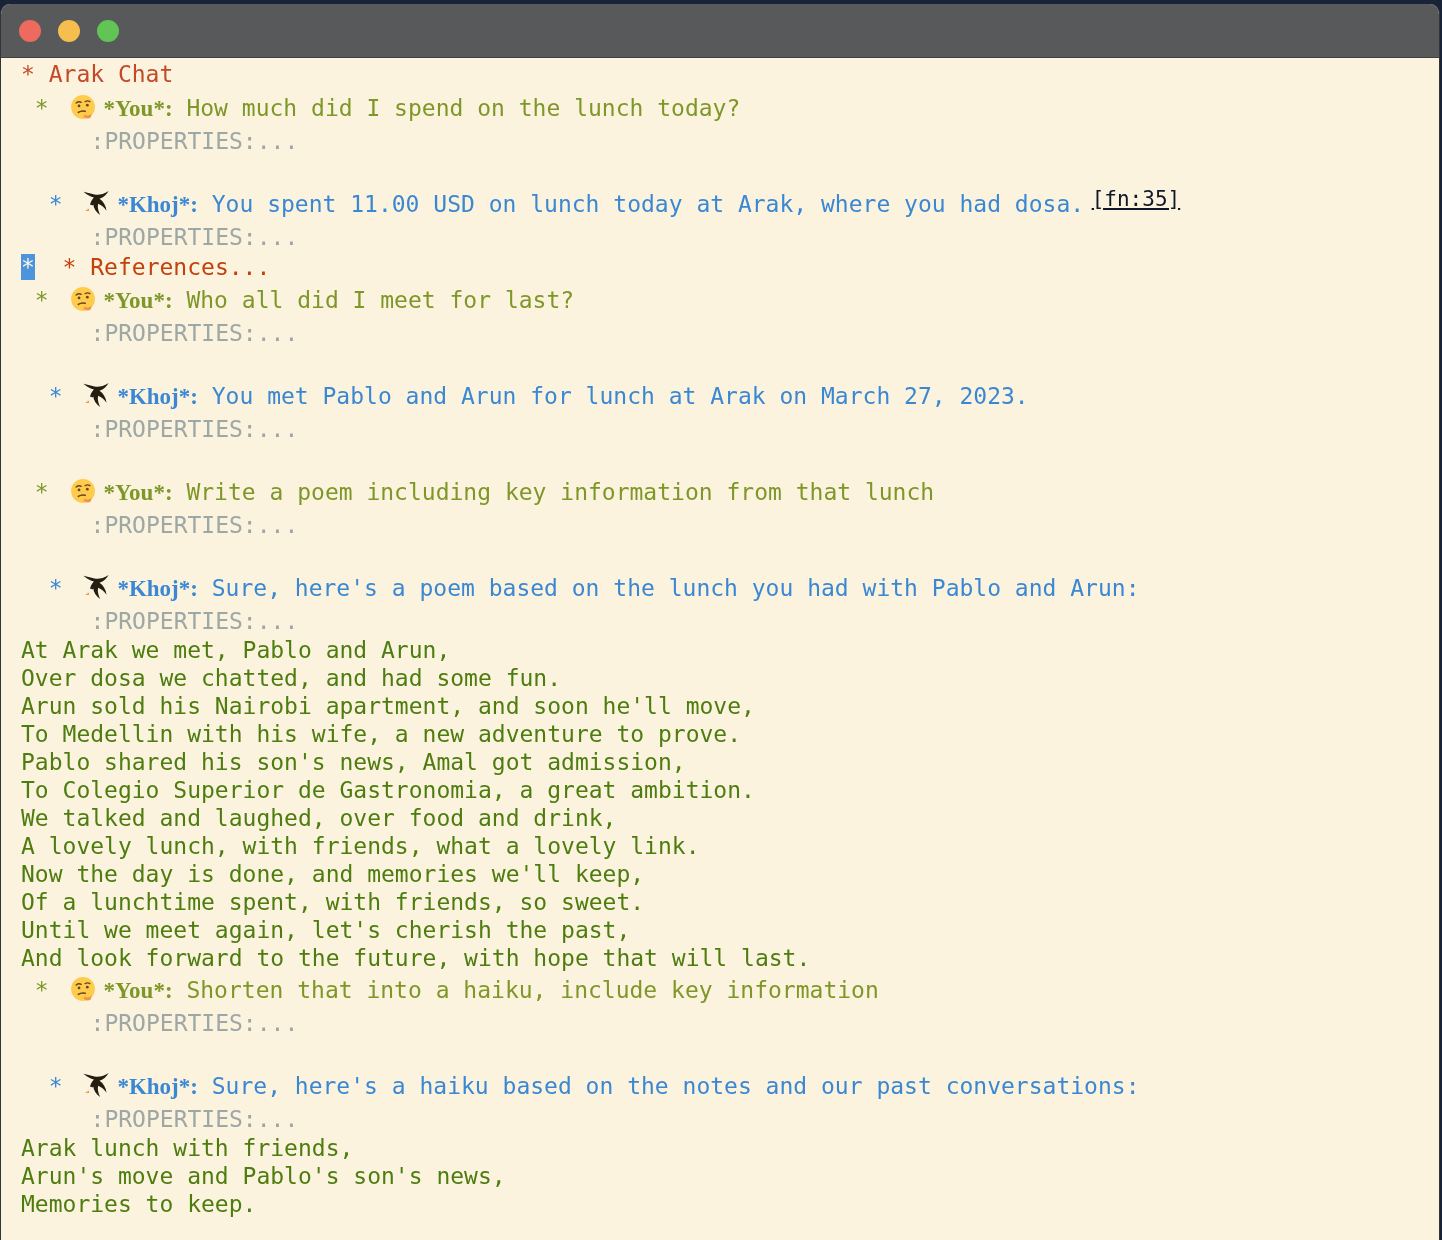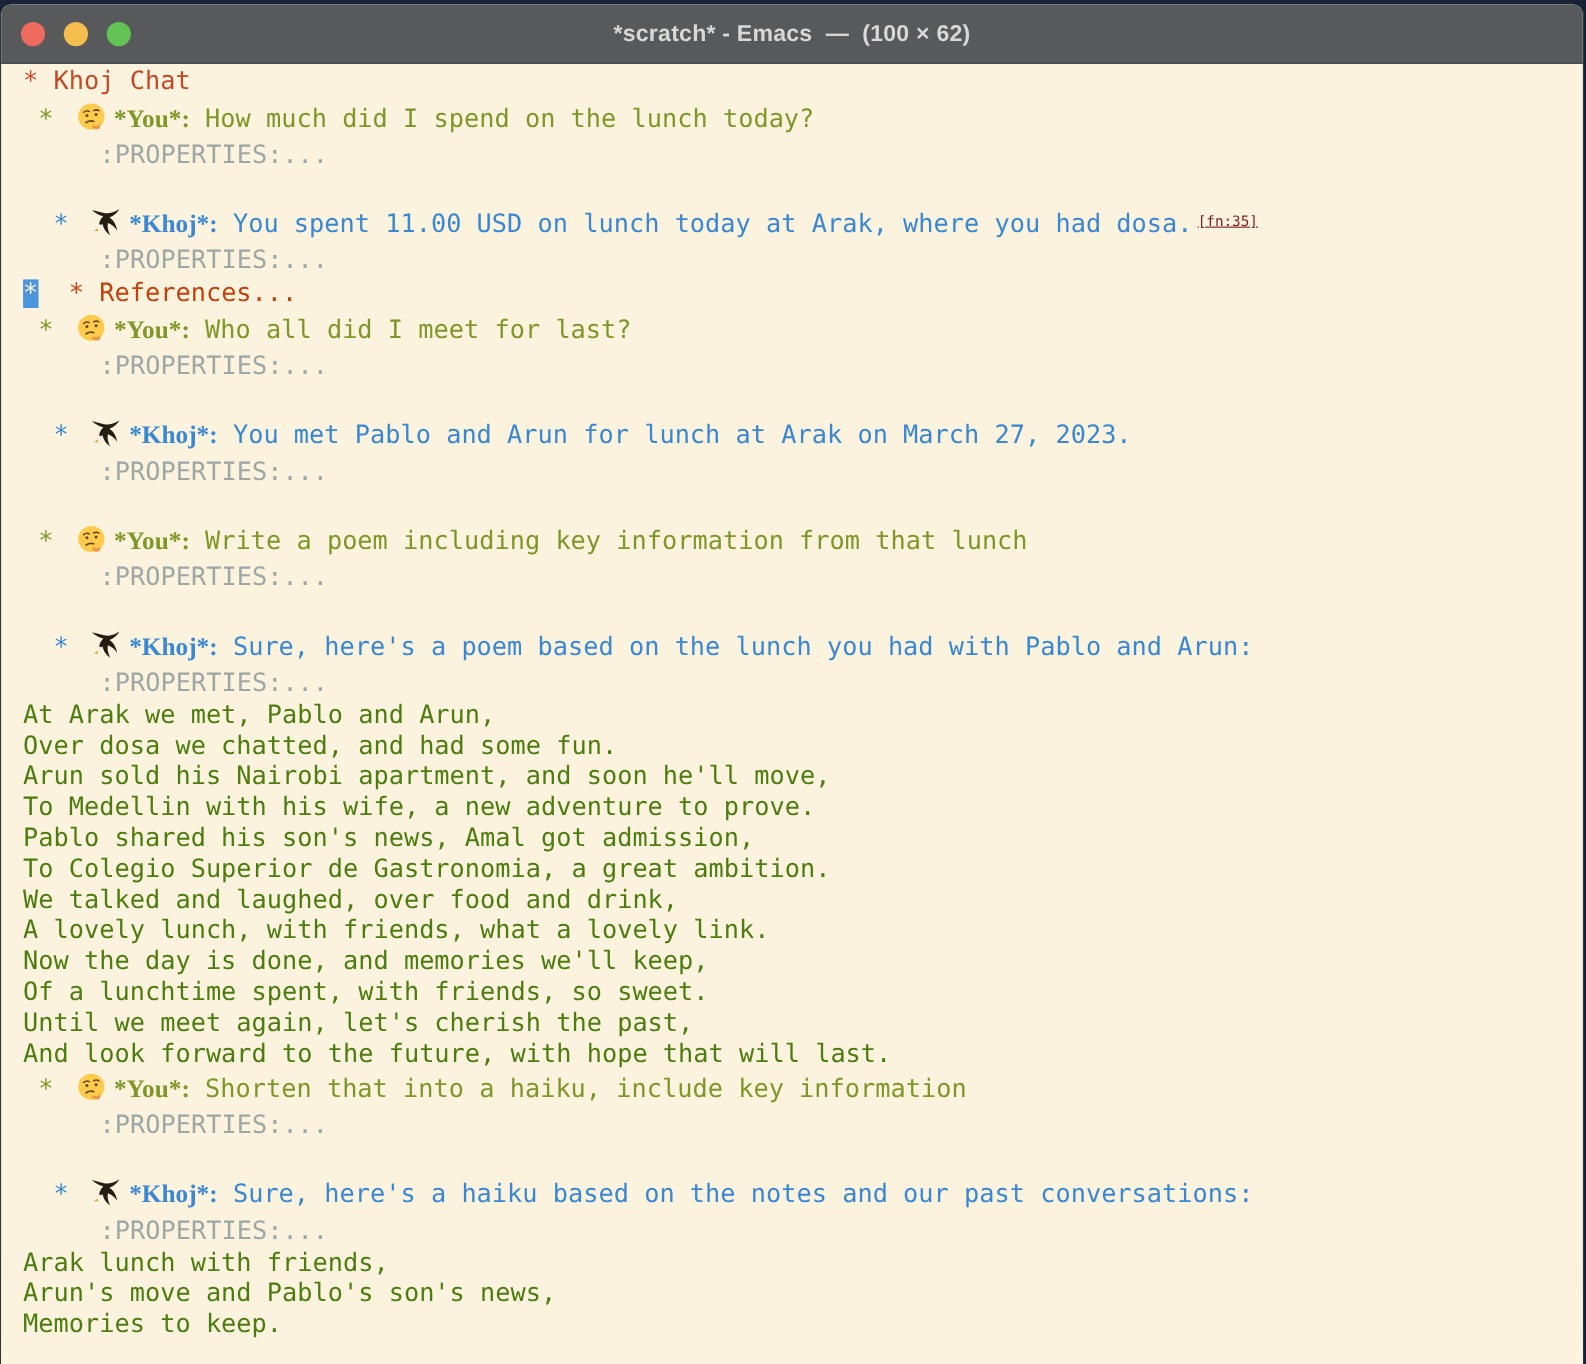--- a/index.html
+++ b/index.html
@@ -50,23 +50,23 @@
   .line.h-body{height:28px;line-height:28px;}
   .org-h1{color:#C34A29;}
   .chat-you{color:#7E9728;}
   .chat-khoj{color:#3A87D3;}
   .chat-label{font-weight:bold;font-family:Liberation Serif, serif;}
   .drawer{color:#9CA7A6;margin-left:28px;}
   .refs{color:#c2410c;}
   .body-text{color:#4d7c0f;}
   .cursor{background:#4C94DB;color:#FDF6E3;}
   .footnote{
-    color:#7f1d1d;
+    color:#0f172a;
     text-decoration:underline;
-    font-size:13px;
+    font-size:21px;
     position:relative;top:-6px;
     margin-left:.6ch;
   }
   .emoji-icon{
     display:inline-block;
     width:28px;height:26px;
     margin:0 7px 0 6px;
     vertical-align:-4px;
   }
   .emoji-icon svg{width:100%;height:100%;display:block;}
@@ -74,23 +74,22 @@
 </head>
 <body>
 
 <div class="window">
   <div class="titlebar">
     <div class="lights">
       <div class="light red"></div>
       <div class="light yellow"></div>
       <div class="light green"></div>
     </div>
-    <div class="title">*scratch* - Emacs  —  (100 × 62)</div>
   </div>
-  <div class="buffer" id="buffer"><div class="line h-heading"><span class="org-h1">* Khoj Chat</span></div><div class="line h-chat"><span class="chat-you"> * </span><span class="emoji-icon"><svg viewBox="0 0 36 36">
+  <div class="buffer" id="buffer"><div class="line h-heading"><span class="org-h1">* Arak Chat</span></div><div class="line h-chat"><span class="chat-you"> * </span><span class="emoji-icon"><svg viewBox="0 0 36 36">
             <circle cx="18" cy="18" r="16.5" fill="#FFCB4C"></circle>
             <path d="M8.5 12.5 Q12 9.5 15.5 11.5" stroke="#65471B" stroke-width="2" fill="none" stroke-linecap="round"></path>
             <path d="M21 10.5 Q24.5 8.5 27.5 10.5" stroke="#65471B" stroke-width="2" fill="none" stroke-linecap="round"></path>
             <circle cx="12.5" cy="16.5" r="1.9" fill="#65471B"></circle>
             <circle cx="24" cy="15.5" r="1.9" fill="#65471B"></circle>
             <path d="M11.5 25.5 Q16 22.5 21 24" stroke="#65471B" stroke-width="2.2" fill="none" stroke-linecap="round"></path>
             <path d="M19.5 28.5 Q25 31.5 30 27.5 L28.5 33 Q23 35.5 19 31.5 Z" fill="#EF9645"></path>
           </svg></span><span class="chat-you chat-label">*You*:</span><span class="chat-you"> How much did I spend on the lunch today?</span></div><div class="line h-normal"><span>   </span><span class="drawer">:PROPERTIES:...</span></div><div class="line h-normal"><span>&nbsp;</span></div><div class="line h-chat"><span class="chat-khoj">  * </span><span class="emoji-icon"><svg viewBox="0 0 40 36">
             <path d="M38 1 C30 6 24 7 18 6 L2 2 C8 7 12 9 17 10 C13 14 11 19 11 26 L16 20 C17 26 20 31 26 35 C23 29 22 24 23 19 C28 21 32 24 35 29 C34 22 31 16 25 12 C31 10 35 6 38 1 Z" fill="#261D12"></path>
             <circle cx="12" cy="24" r="3.4" fill="#F5F0E6"></circle>

